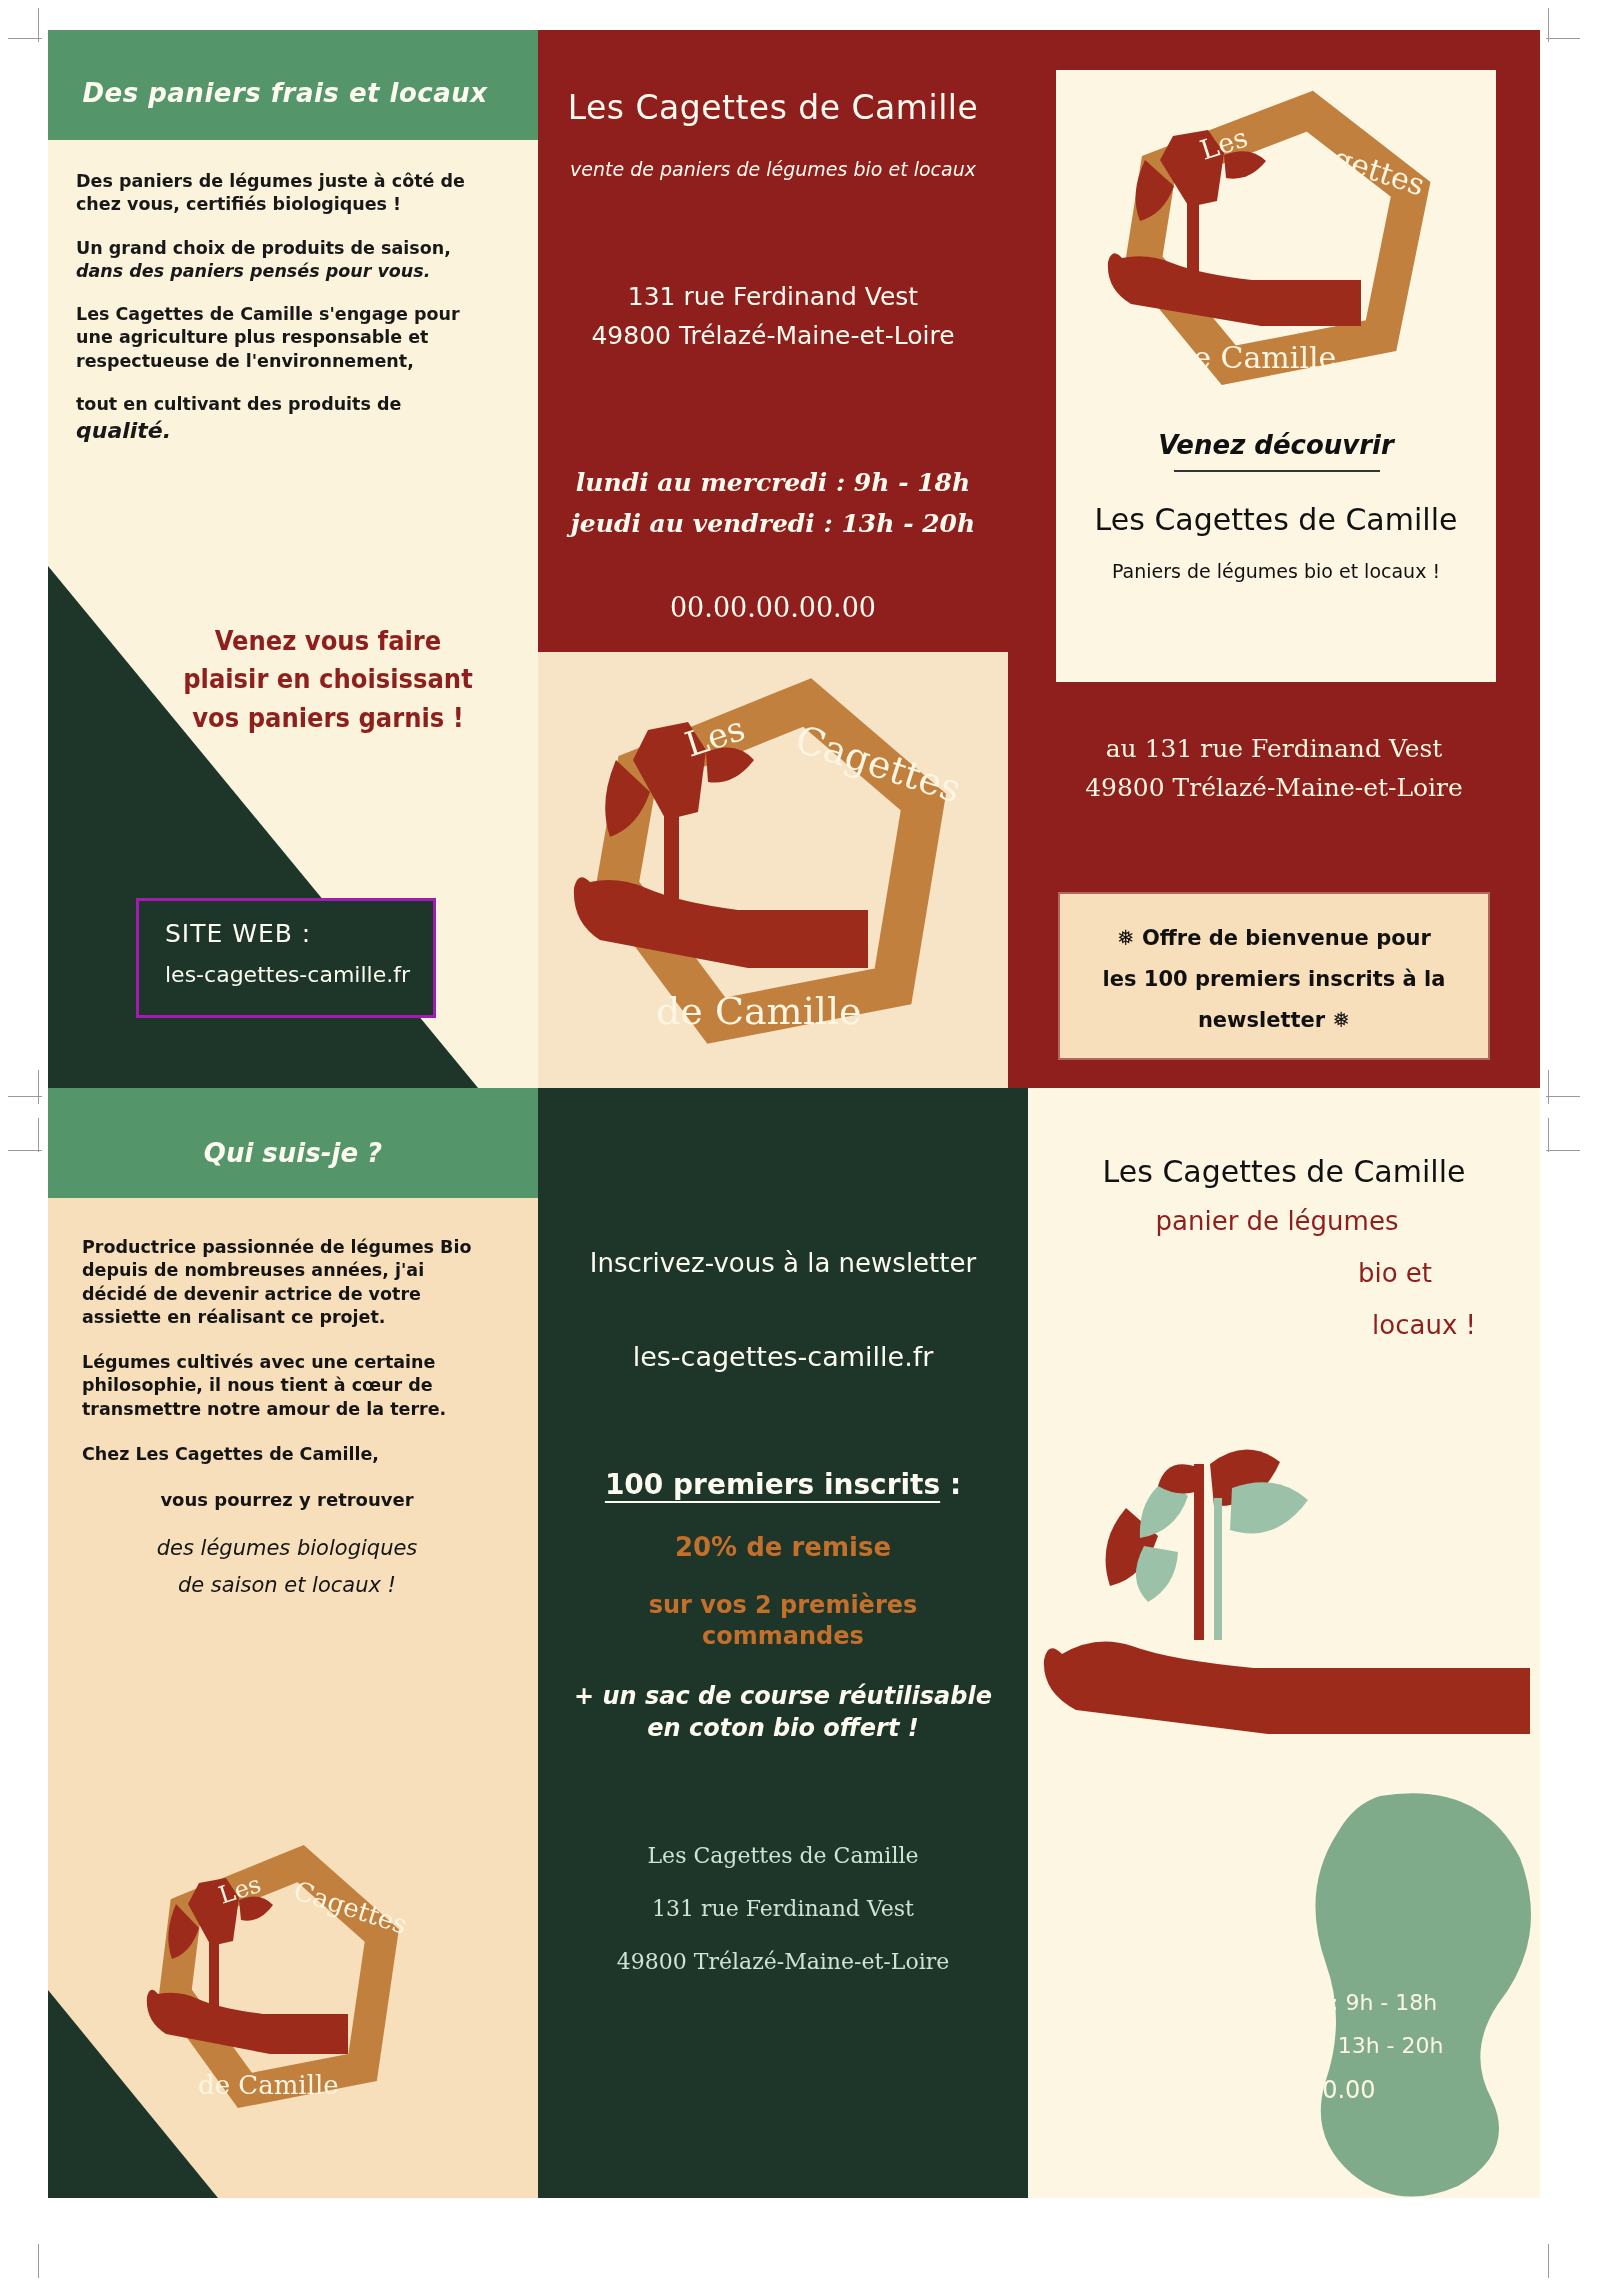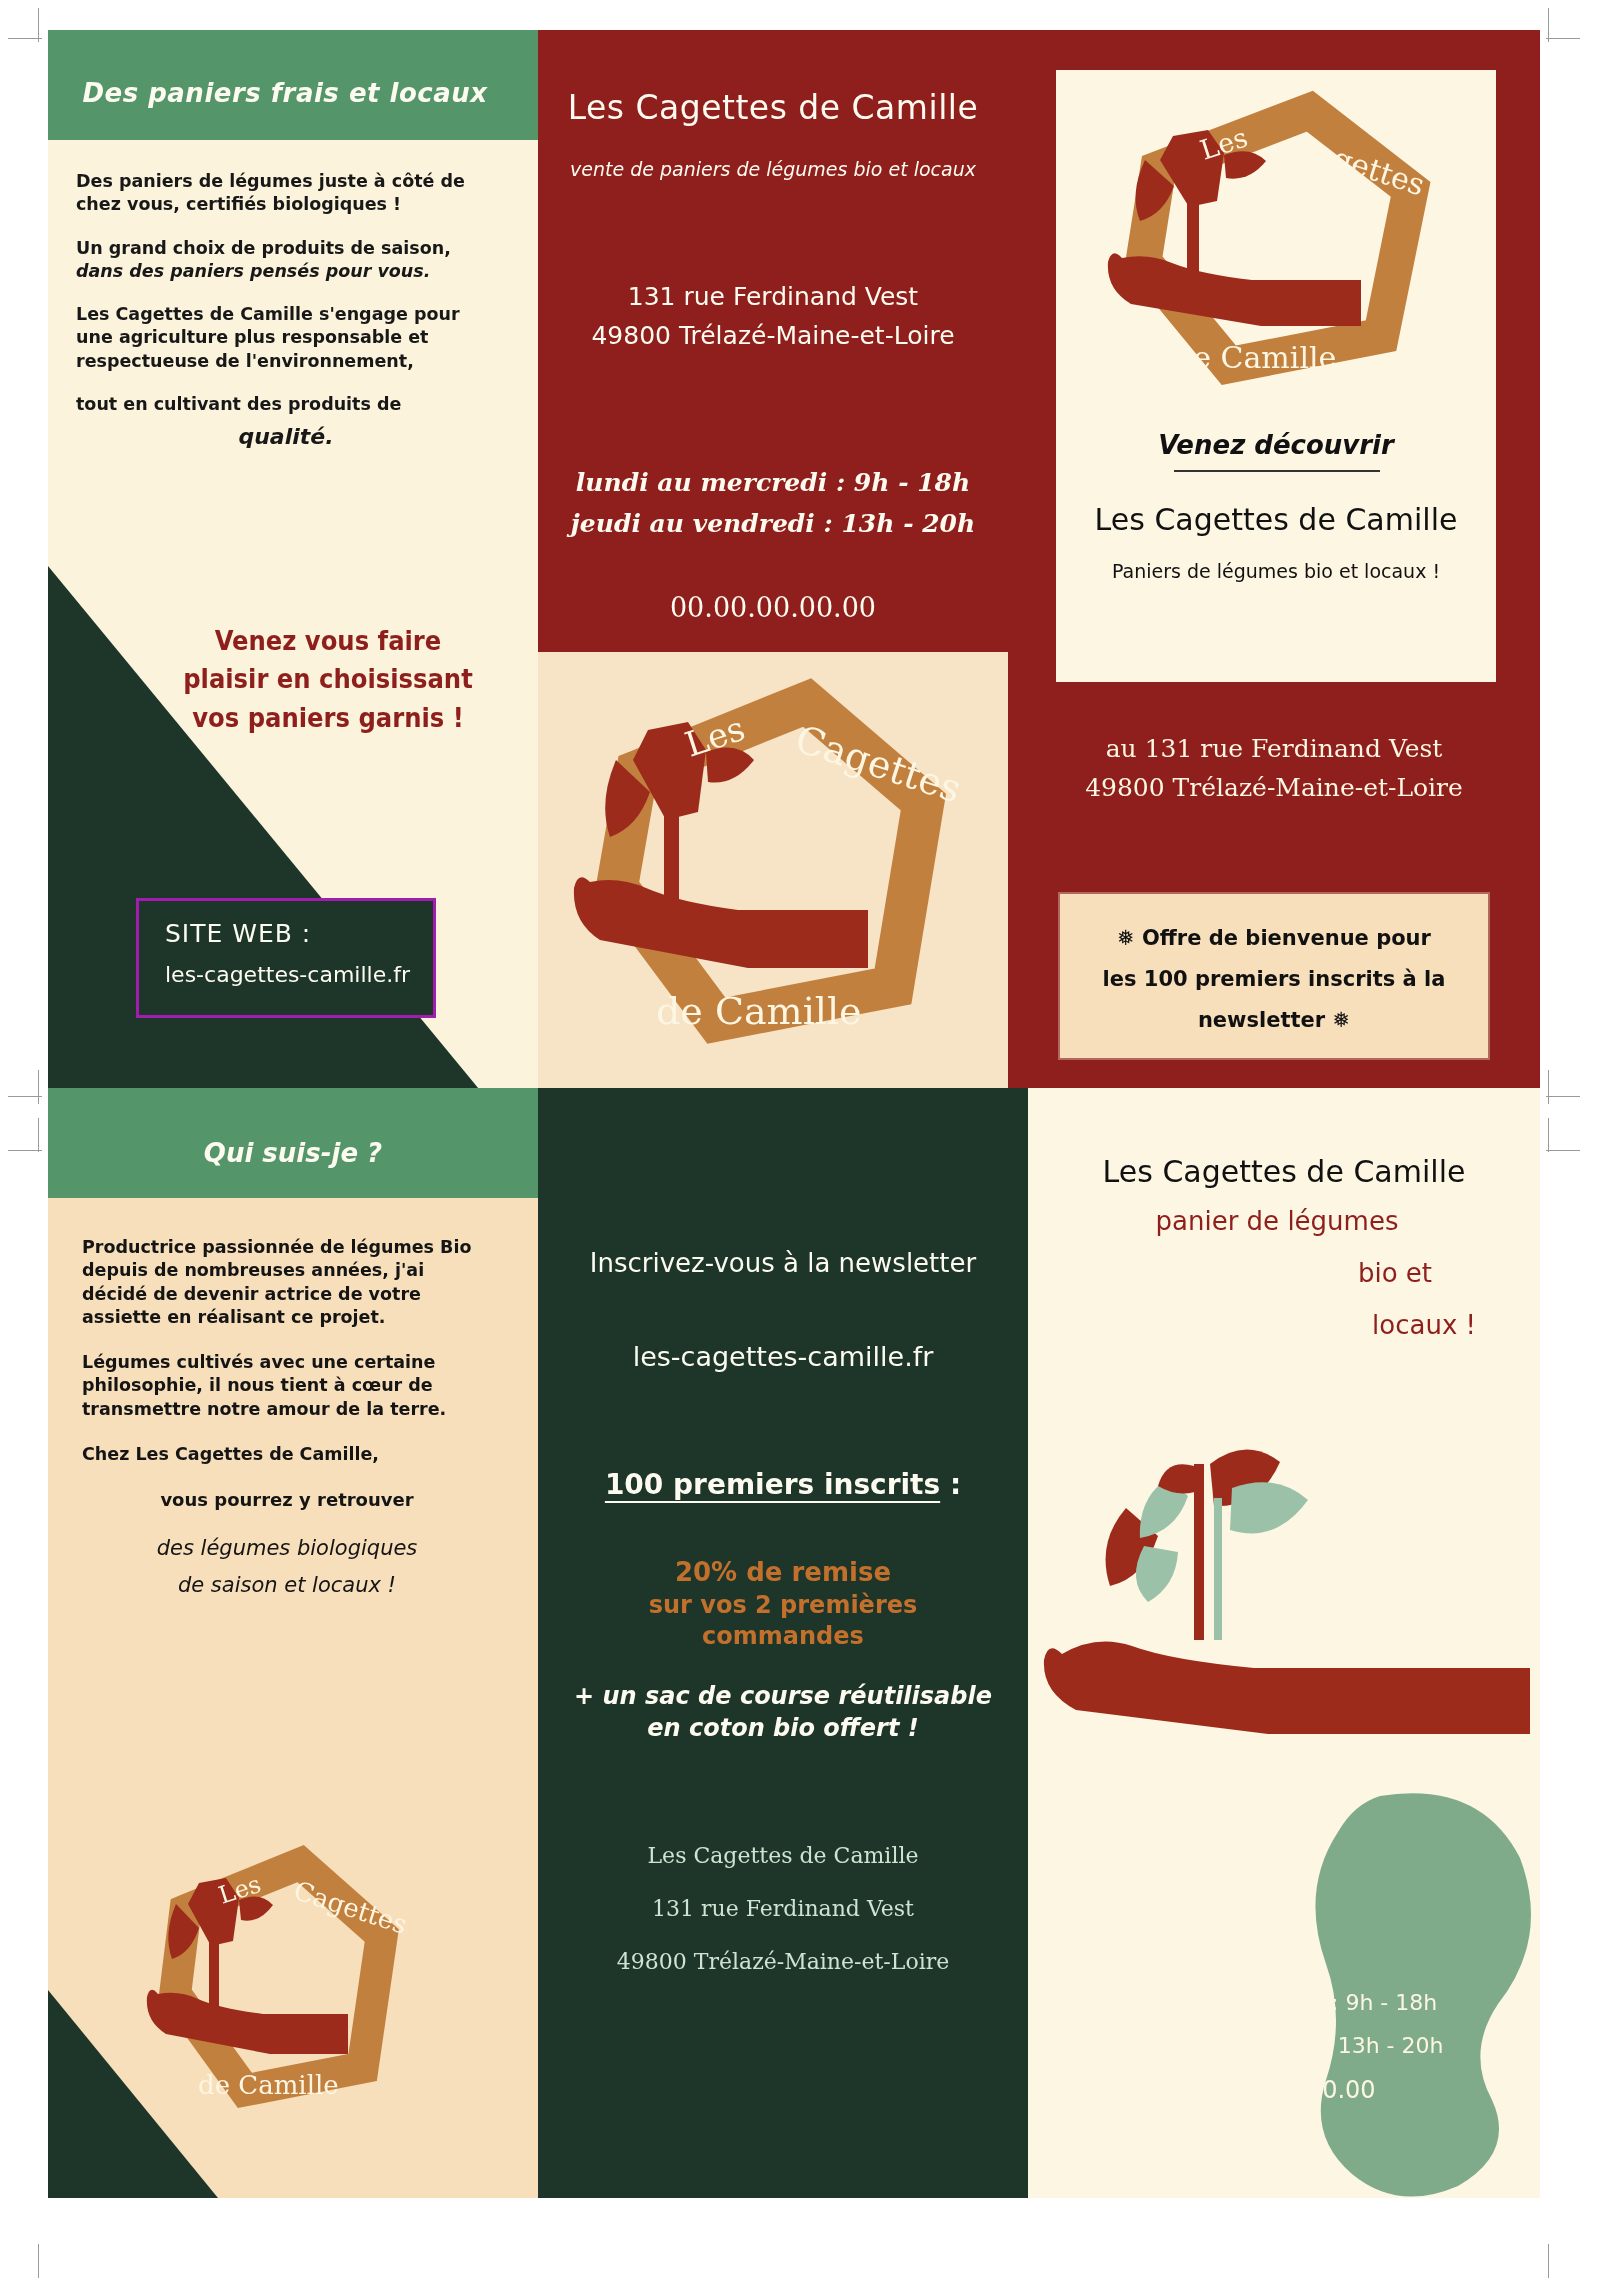--- a/index.html
+++ b/index.html
@@ -22,21 +22,21 @@
   .p1-head{position:absolute;left:0;top:0;width:490px;height:110px;background:#54956a;}
   .p1-head span{position:absolute;left:0;right:16px;top:48px;text-align:center;
       font-family:"DejaVu Sans",sans-serif;font-style:italic;font-weight:700;
       color:#fdfbf0;font-size:26px;letter-spacing:.5px;}
   .p1-wedge{position:absolute;left:0;bottom:0;width:490px;height:630px;
       background:#1e3529;clip-path:polygon(0 96px, 440px 630px, 0 630px);}
   .p1-body{position:absolute;left:28px;top:140px;width:420px;
       font-size:17.5px;line-height:1.33;color:#181818;font-weight:600;}
   .p1-body p{margin:0 0 20px 0;}
   .p1-body .ital{font-style:italic;}
-  .p1-qual{display:block;text-align:center;font-style:italic;font-weight:700;font-size:22px;margin-top:6px;}
+  .p1-qual{display:block;font-style:italic;font-weight:700;font-size:22px;margin-top:0;}
   .p1-slogan{position:absolute;left:110px;top:592px;width:340px;text-align:center;
       color:#8e1f1c;font-size:27px;font-weight:700;line-height:1.42;font-stretch:condensed;}
   .p1-web{position:absolute;left:88px;top:868px;width:300px;height:120px;
       background:#1e3529;border:3px solid #a21caf;box-sizing:border-box;padding:18px 0 7px 26px;}
   .p1-web .l1{color:#fdfbf0;font-size:25px;letter-spacing:1px;}
   .p1-web .l2{color:#fdfbf0;font-size:22px;margin-top:14px;}
 
   .p1-mid{left:490px;width:470px;background:#8e1f1c;}
   .p1-mid .t1{position:absolute;left:0;right:0;top:58px;text-align:center;color:#fdfbf0;
       font-size:33px;letter-spacing:.5px;}
@@ -76,21 +76,21 @@
   .p2-body p{margin:0 0 22px 0;}
   .p2-c1{display:block;text-align:center;font-size:18px;margin:0 0 18px 0;}
   .p2-script{display:block;text-align:center;font-style:italic;font-weight:400;font-size:21px;line-height:1.75;}
   .p2-logo2{position:absolute;left:60px;top:740px;width:340px;height:310px;}
 
   .p2-mid{left:490px;width:490px;background:#1e3529;}
   .p2-mid .m1{position:absolute;left:0;right:0;top:160px;text-align:center;color:#fdfbf0;font-size:26px;}
   .p2-mid .m2{position:absolute;left:0;right:0;top:253px;text-align:center;color:#fdfbf0;font-size:27px;}
   .p2-mid .m3{position:absolute;left:0;right:0;top:380px;text-align:center;color:#fdfbf0;font-size:28px;font-weight:700;}
   .p2-mid .m3 u{text-decoration:underline;text-underline-offset:7px;}
-  .p2-mid .m4{position:absolute;left:0;right:0;top:444px;text-align:center;color:#c2702b;font-size:26px;font-weight:700;margin-top:25px;}
+  .p2-mid .m4{position:absolute;left:0;right:0;top:444px;text-align:center;color:#c2702b;font-size:26px;font-weight:700;}
   .p2-mid .m5{position:absolute;left:0;right:0;top:502px;text-align:center;color:#c2702b;font-size:24px;font-weight:700;line-height:1.3;}
   .p2-mid .m6{position:absolute;left:0;right:0;top:592px;text-align:center;color:#fdfbf0;font-size:24px;
       font-style:italic;font-weight:700;line-height:1.35;}
   .p2-mid .m7{position:absolute;left:0;right:0;top:742px;text-align:center;color:#cfe3d2;
       font-family:"DejaVu Serif",serif;font-size:22px;line-height:2.4;}
 
   .p2-right{left:980px;width:512px;background:#fdf6e3;}
   .p2-right .r1{position:absolute;left:0;right:0;top:66px;text-align:center;color:#111;font-size:30px;}
   .p2-right .r2{position:absolute;left:0;right:14px;top:118px;text-align:center;color:#8e1f1c;font-size:26px;}
   .p2-right .r3{position:absolute;right:108px;top:170px;color:#8e1f1c;font-size:26px;}

